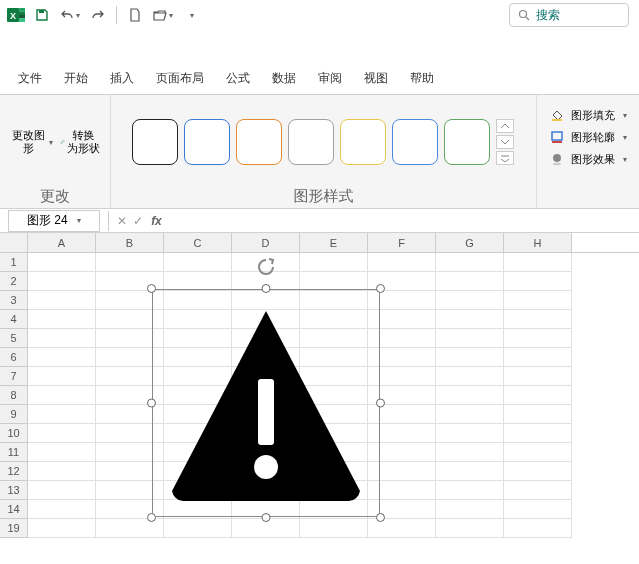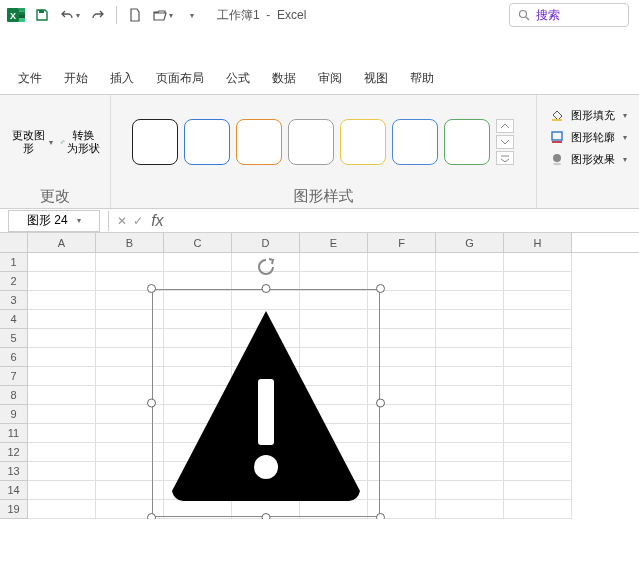--- a/index.html
+++ b/index.html
@@ -2,21 +2,21 @@
 <html><head>
 <meta charset="utf-8">
 <style>
 * { margin: 0; padding: 0; box-sizing: border-box; font-family: "Microsoft YaHei", "Segoe UI", sans-serif; }
 body { background: #fff; font-size: 12px; overflow: hidden; }
 .titlebar { height: 30px; background: #fff; display: flex; align-items: center; padding: 0 6px; gap: 4px; }
 .app-icon { width: 20px; height: 20px; display: flex; align-items: center; justify-content: center; }
 .qat-btn { width: 24px; height: 24px; display: flex; align-items: center; justify-content: center; border-radius: 3px; cursor: pointer; }
 .qat-sep { width: 1px; height: 18px; background: #ccc; margin: 0 2px; }
 .title-text { margin-left: 10px; color: #555; font-size: 12px; }
-.search-box { margin-left: auto; margin-right: 4px; display: flex; align-items: center; border: 1px solid #ccc; border-radius: 4px; height: 24px; width: 120px; padding: 0 8px; color: #6d28d9; gap: 6px; }
+.search-box { margin-left: auto; margin-right: 4px; display: flex; align-items: center; border: 1px solid #ccc; border-radius: 4px; height: 24px; width: 120px; padding: 0 8px; color: #0f766e; gap: 6px; }
 
 .tabs { height: 28px; display: flex; align-items: flex-end; padding: 0 8px; gap: 2px; border-bottom: 1px solid #d0d0d0; margin-top: 37px; }
 .tab { padding: 5px 10px; font-size: 12px; color: #333; cursor: pointer; border-bottom: 2px solid transparent; }
 .tab.active { color: #0f7b3f; border-bottom: 2px solid #0f7b3f; font-weight: 500; }
 
 .ribbon { height: 114px; background: #f5f5f5; border-bottom: 1px solid #d0d0d0; display: flex; }
 .ribbon-group { border-right: 1px solid #ddd; display: flex; flex-direction: column; align-items: center; padding: 4px 8px 2px 8px; }
 .ribbon-group-content { flex: 1; display: flex; align-items: center; gap: 6px; }
 .ribbon-group-label { font-size: 15px; color: #666; margin-top: 2px; }
 .big-btn { display: flex; flex-direction: row; align-items: center; gap: 2px; width: 44px; cursor: pointer; padding: 2px; border-radius: 3px; }
@@ -27,21 +27,21 @@
 .gallery-more-btn { height: 14px; border: 1px solid #ccc; background: #fff; display: flex; align-items: center; justify-content: center; cursor: pointer; }
 .shape-format-list { display: flex; flex-direction: column; gap: 2px; padding-top: 6px; }
 .fmt-row { display: flex; align-items: center; gap: 6px; font-size: 11px; cursor: pointer; padding: 2px 4px; border-radius: 3px; }
 .fmt-ic { width: 16px; height: 16px; display: flex; align-items: center; justify-content: center; }
 
 .formula-bar { height: 24px; display: flex; align-items: center; border-bottom: 1px solid #d0d0d0; }
 .name-box { width: 92px; height: 22px; border: 1px solid #ccc; margin: 0 4px 0 8px; display: flex; align-items: center; padding: 0 18px; font-size: 12px; justify-content: space-between; }
 .fb-sep { width: 1px; height: 20px; background: #ccc; margin: 0 4px; }
 .fb-btns { display: flex; gap: 6px; padding: 0 4px; color: #999; }
 .fb-btn { cursor: pointer; }
-.fx-label { font-style: italic; color: #666; font-size: 16px; margin-left: 4px; }
+.fx-label { font-style: italic; color: #666; font-size: 12px; margin-left: 4px; font-weight: bold; }
 .formula-input { flex: 1; border: none; outline: none; font-size: 12px; padding: 0 6px; background: transparent; }
 
 .sheet { position: relative; }
 .col-headers { display: flex; height: 20px; border-bottom: 1px solid #ccc; }
 .corner { width: 28px; background: #f0f0f0; border-right: 1px solid #ccc; }
 .col-h { width: 68px; background: #f0f0f0; border-right: 1px solid #ccc; text-align: center; font-size: 11px; color: #555; line-height: 20px; }
 .rows { }
 .row { display: flex; height: 19px; }
 .row-h { width: 28px; background: #f0f0f0; border-right: 1px solid #ccc; border-bottom: 1px solid #ccc; text-align: center; font-size: 11px; color: #555; line-height: 19px; }
 .cell { width: 68px; border-right: 1px solid #e0e0e0; border-bottom: 1px solid #e0e0e0; }
@@ -99,23 +99,20 @@
   </span>
   <span class="qat-btn">
     <svg width="14" height="14" viewBox="0 0 14 14">
         <path d="M1 4h4l1-1h6v2H1zM1 5h12l-2 7H1z" fill="none" stroke="#555" stroke-width="1.2"></path>
       </svg>
     <span class="chev">▾</span>
   </span>
   <span class="qat-btn">
       <span class="chev">▾</span>
     </span>
-  <span class="title-text">
-    <span>工作簿1</span> &nbsp;-&nbsp; <span>Excel</span>
-  </span>
   <div class="search-box">
     <svg width="12" height="12" viewBox="0 0 12 12">
         <circle cx="5" cy="5" r="3.5" fill="none" stroke="#888" stroke-width="1.2"></circle>
         <line x1="8" y1="8" x2="11" y2="11" stroke="#888" stroke-width="1.2"></line>
       </svg>
     <span>搜索</span>
   </div>
 </div>
 
 <div class="tabs" id="tabs">
@@ -338,20 +335,31 @@
         <div class="cell"></div>
         <div class="cell"></div>
         <div class="cell"></div>
         <div class="cell"></div>
         <div class="cell"></div>
         <div class="cell"></div>
         <div class="cell"></div>
       </div>
       <div class="row">
         <div class="row-h">9</div>
+        <div class="cell"></div>
+        <div class="cell"></div>
+        <div class="cell"></div>
+        <div class="cell"></div>
+        <div class="cell"></div>
+        <div class="cell"></div>
+        <div class="cell"></div>
+        <div class="cell"></div>
+      </div>
+      <div class="row">
+        <div class="row-h">10</div>
         <div class="cell"></div>
         <div class="cell"></div>
         <div class="cell"></div>
         <div class="cell"></div>
         <div class="cell"></div>
         <div class="cell"></div>
         <div class="cell"></div>
         <div class="cell"></div>
       </div>
       <div class="row">

